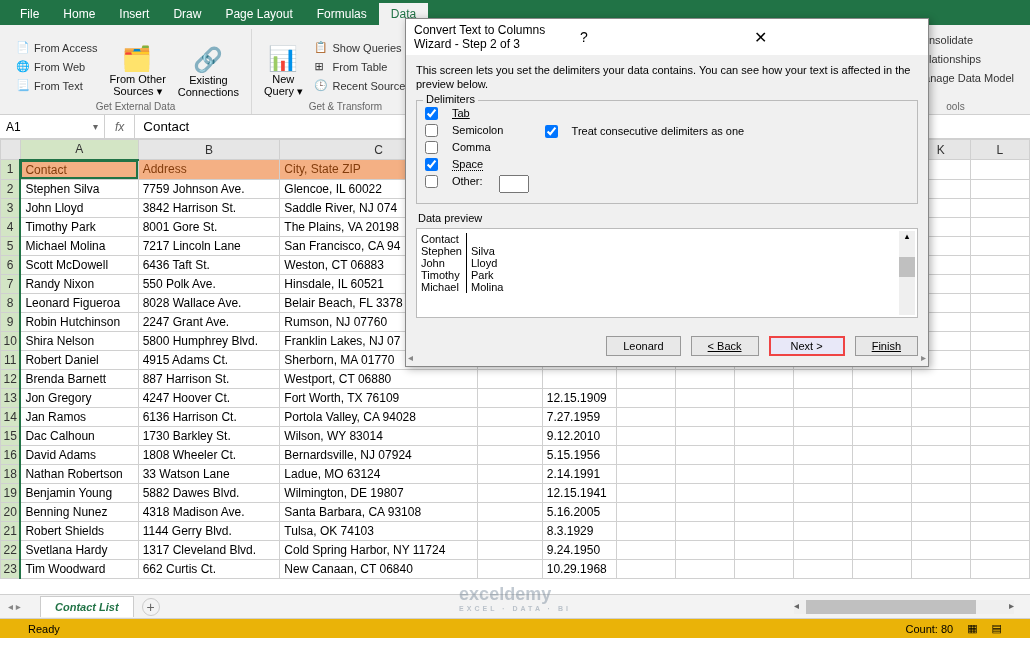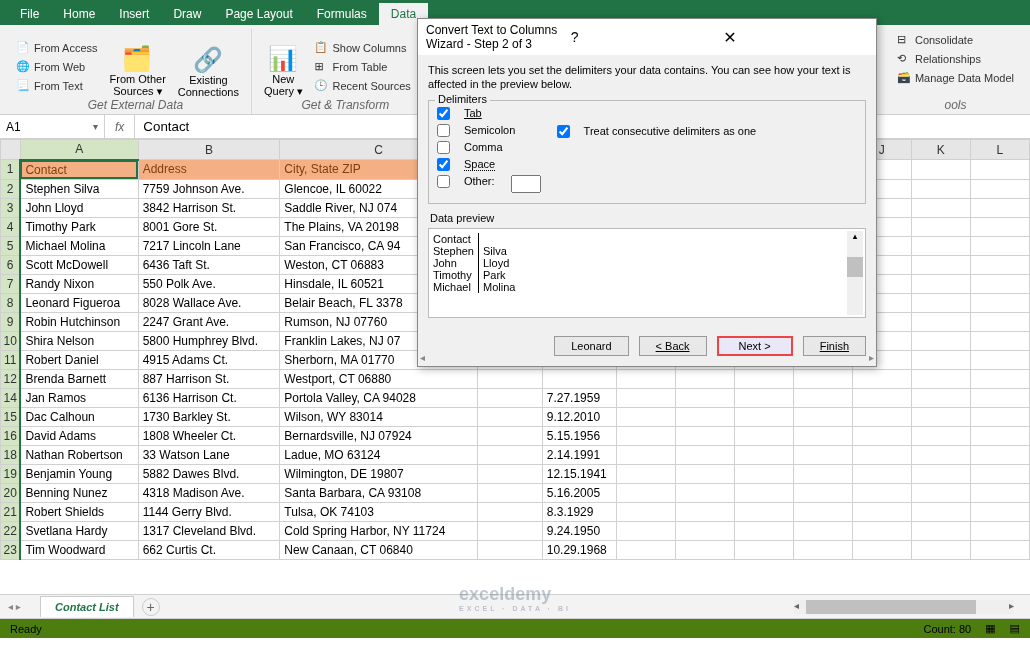--- a/index.html
+++ b/index.html
@@ -6,21 +6,21 @@
 body { width: 1030px; height: 650px; overflow: hidden; background: #fff; position: relative; font-size: 12px; }
 
 
 .ribbon-tabs { display: flex; background: #217346; height: 25px; align-items: flex-end; padding-left: 8px; }
 .ribbon-tab { padding: 4px 12px; color: #fff; cursor: pointer; font-size: 12px; }
 .ribbon-tab.active { background: #f1f1f1; color: #217346; }
 
 
 .ribbon-content { background: #f1f1f1; height: 90px; display: flex; border-bottom: 1px solid #d0d0d0; padding: 4px 4px 0; }
 .ribbon-group { display: flex; flex-direction: column; align-items: center; padding: 0 8px; border-right: 1px solid #d8d8d8; position: relative; }
-.ribbon-group-label { font-size: 12px; color: #666; position: absolute; bottom: 2px; width: 100%; text-align: center; font-style: italic; }
+.ribbon-group-label { font-size: 10px; color: #666; position: absolute; bottom: 2px; width: 100%; text-align: center; }
 .ribbon-item { display: flex; align-items: center; gap: 4px; padding: 2px 4px; font-size: 11px; color: #333; cursor: pointer; }
 .ribbon-item-v { display: flex; flex-direction: column; align-items: center; padding: 2px 4px; font-size: 11px; }
 .ribbon-items { display: flex; flex-direction: column; gap: 1px; padding-top: 2px; height: 70px; }
 .ribbon-icon { width: 14px; height: 14px; display: inline-block; }
 
 
 .formula-bar { display: flex; height: 24px; border-bottom: 1px solid #d0d0d0; align-items: center; background: #fff; }
 .name-box { width: 105px; padding: 2px 6px; border-right: 1px solid #d0d0d0; font-size: 12px; height: 100%; display: flex; align-items: center; }
 .name-box span { flex: 1; }
 .name-box::after { content: '▾'; font-size: 10px; color: #666; }
@@ -33,21 +33,21 @@
 .col-header { background: #e6e6e6; border: 1px solid #d0d0d0; text-align: center; font-size: 12px; color: #333; height: 20px; }
 .col-header.sel { background: #d3e5c5; border-bottom: 2px solid #217346; }
 .row-header { background: #e6e6e6; border: 1px solid #d0d0d0; text-align: center; font-size: 12px; color: #333; width: 20px; }
 .row-header.sel { background: #d3e5c5; border-right: 2px solid #217346; }
 .cell { border: 1px solid #d0d0d0; padding: 2px 4px; font-size: 12px; height: 18px; overflow: hidden; white-space: nowrap; text-overflow: clip; }
 .cell.header-row { background: #f4b084; color: #833c0c; font-weight: normal; }
 .cell.active { outline: 2px solid #217346; outline-offset: -2px; }
 .corner { background: #e6e6e6; border: 1px solid #d0d0d0; }
 
 
-.dialog { position: absolute; left: 405px; top: 18px; width: 460px; background: #f0f0f0; border: 1px solid #888; box-shadow: 2px 2px 8px rgba(0,0,0,0.3); z-index: 100; font-size: 11px; margin-left: 12px; }
+.dialog { position: absolute; left: 405px; top: 18px; width: 524px; background: #f0f0f0; border: 1px solid #888; box-shadow: 2px 2px 8px rgba(0,0,0,0.3); z-index: 100; font-size: 11px; }
 .dialog-title { display: flex; align-items: center; padding: 4px 8px; background: #fff; font-size: 12px; }
 .dialog-title span { flex: 1; }
 .dialog-title .q { padding: 0 8px; cursor: pointer; font-size: 14px; }
 .dialog-title .x { padding: 0 8px; cursor: pointer; font-size: 16px; }
 .dialog-body { padding: 8px 10px 10px; }
 .dialog-desc { margin-bottom: 8px; font-size: 11px; line-height: 1.3; }
 .fieldset { border: 1px solid #bbb; padding: 6px 8px 10px; position: relative; margin-bottom: 8px; display: flex; gap: 16px; }
 .fieldset-label { position: absolute; top: -8px; left: 6px; background: #f0f0f0; padding: 0 3px; font-size: 11px; }
 .delimiter-col { display: flex; flex-direction: column; gap: 4px; }
 .chk-row { display: flex; align-items: flex-start; gap: 14px; font-size: 11px; }
@@ -71,21 +71,21 @@
 .sheet-tabs .nav { position: absolute; left: 8px; font-size: 10px; color: #888; }
 .sheet-tab-item { padding: 4px 14px; background: #fff; border: 1px solid #ccc; border-bottom: none; font-size: 11px; font-weight: bold; color: #217346; cursor: pointer; font-style: italic; }
 .sheet-tab-add { width: 18px; height: 18px; border: 1px solid #ccc; border-radius: 50%; display: flex; align-items: center; justify-content: center; margin-left: 8px; color: #666; cursor: pointer; font-size: 14px; }
 .hscroll-area { flex: 1; display: flex; justify-content: flex-end; align-items: center; padding-right: 16px; }
 .hscroll-track { width: 220px; height: 14px; background: #efefef; position: relative; }
 .hscroll-track::before, .hscroll-track::after { content: '◂'; position: absolute; top: 0; font-size: 10px; color: #666; }
 .hscroll-track::after { content: '▸'; right: 0; }
 .hscroll-thumb { position: absolute; left: 12px; width: 170px; height: 100%; background: #c0c0c0; }
 
 
-.status-bar { display: flex; height: 20px; align-items: center; background: #4d7c0f; border-top: 1px solid #d0d0d0; font-size: 11px; padding: 0 10px; justify-content: space-between; }
+.status-bar { display: flex; height: 20px; align-items: center; background: #eab308; border-top: 1px solid #d0d0d0; font-size: 11px; padding: 0 28px; justify-content: space-between; }
 .status-right { display: flex; gap: 14px; align-items: center; }
 .watermark { position: absolute; left: 50%; bottom: 38px; transform: translateX(-50%); color: rgba(100,120,140,0.4); font-size: 18px; font-weight: bold; pointer-events: none; z-index: 50; }
 .watermark small { display: block; font-size: 7px; letter-spacing: 3px; text-align: center; }
 
 
 col.rowh { width: 20px; }
 col.ca { width: 118px; }
 col.cb { width: 142px; }
 col.cc { width: 198px; }
 col.cd { width: 66px; }
@@ -126,21 +126,21 @@
     <div class="ribbon-item-v" style="white-space:pre-line;text-align:center;"><span style="font-size:24px">🔗</span><span>Existing
 Connections</span></div>
     <div class="ribbon-group-label">Get External Data</div>
   </div>
   <div class="ribbon-group" style="flex-direction:row;gap:4px;">
     <div class="ribbon-item-v" style="white-space:pre-line;text-align:center;"><span style="font-size:24px">📊</span><span>New
 Query ▾</span></div>
     <div class="ribbon-items">
       <div class="ribbon-item">
           <span class="ribbon-icon">📋</span>
-          <span>Show Columns</span>
+          <span>Show Queries</span>
         </div>
       <div class="ribbon-item">
           <span class="ribbon-icon">⊞</span>
           <span>From Table</span>
         </div>
       <div class="ribbon-item">
           <span class="ribbon-icon">🕒</span>
           <span>Recent Sources</span>
         </div>
     </div>
@@ -380,20 +380,35 @@
           <td class="cell"></td>
           <td class="cell"></td>
         </tr>
         <tr>
           <td class="row-header sel">12</td>
           <td class="cell">Brenda Barnett</td>
           <td class="cell">887 Harrison St.</td>
           <td class="cell">Westport, CT  06880</td>
           <td class="cell"></td>
           <td class="cell"></td>
+          <td class="cell"></td>
+          <td class="cell"></td>
+          <td class="cell"></td>
+          <td class="cell"></td>
+          <td class="cell"></td>
+          <td class="cell"></td>
+          <td class="cell"></td>
+        </tr>
+        <tr>
+          <td class="row-header sel">13</td>
+          <td class="cell">Jon Gregory</td>
+          <td class="cell">4247 Hoover Ct.</td>
+          <td class="cell">Fort Worth, TX  76109</td>
+          <td class="cell"></td>
+          <td class="cell">12.15.1909</td>
           <td class="cell"></td>
           <td class="cell"></td>
           <td class="cell"></td>
           <td class="cell"></td>
           <td class="cell"></td>
           <td class="cell"></td>
           <td class="cell"></td>
         </tr>
         <tr>
           <td class="row-header sel">14</td>

